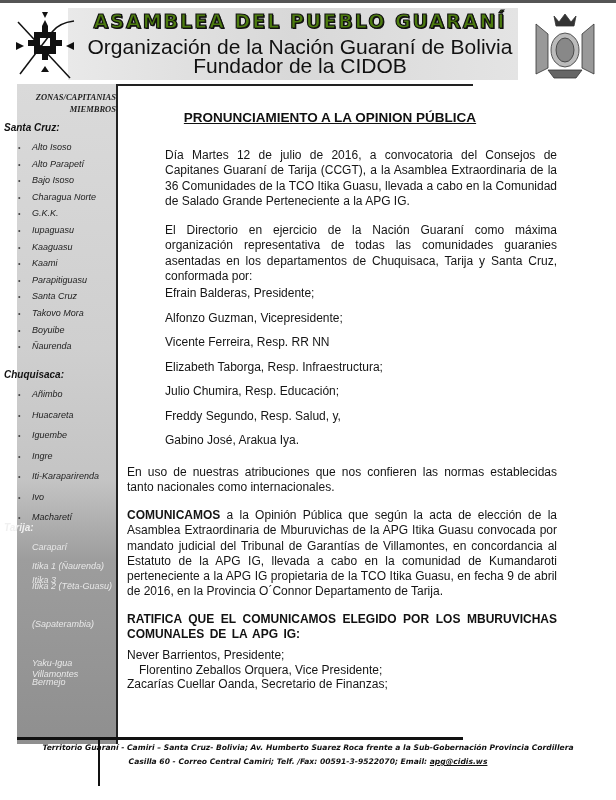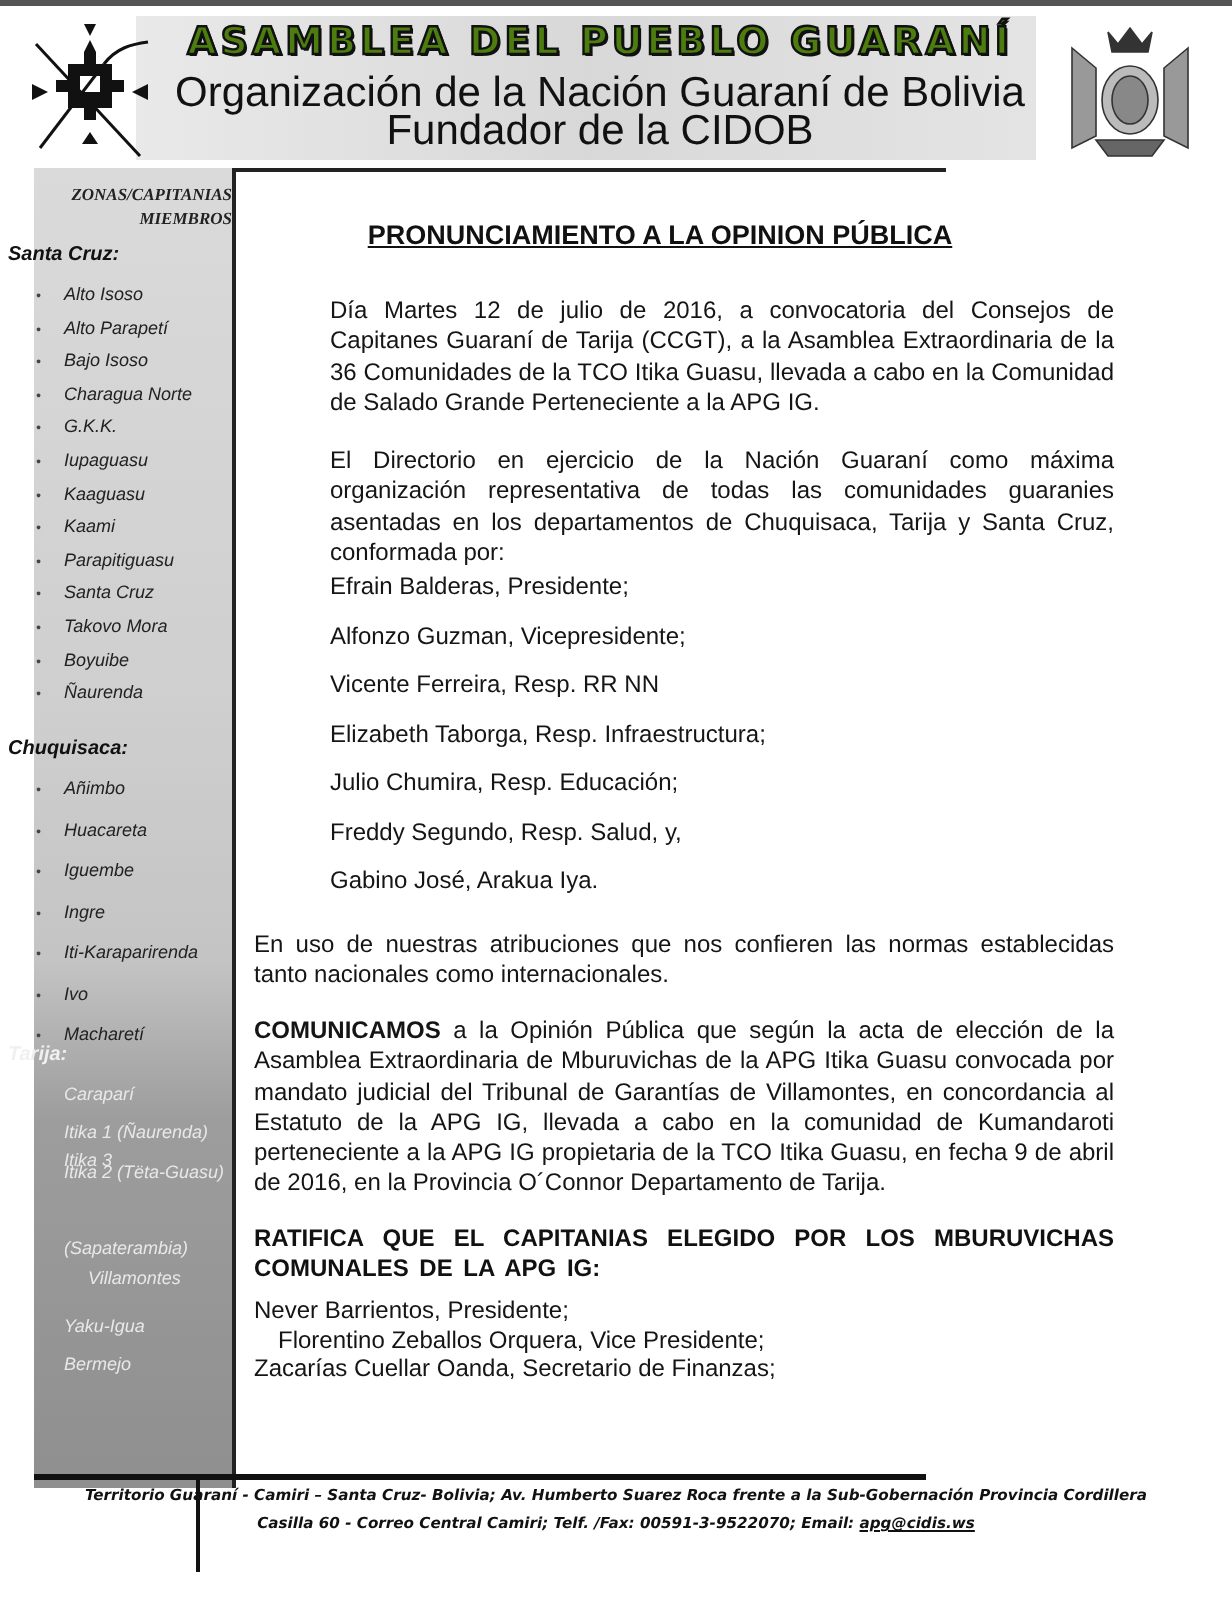--- a/index.html
+++ b/index.html
@@ -154,21 +154,21 @@
         <div class="zone-item" style="top: 407.5px;"><span class="bullet">•</span><span>Ivo</span></div>
         <div class="zone-item" style="top: 428px;"><span class="bullet">•</span><span>Macharetí</span></div>
       </div>
       <div class="tarija">
         <div class="zone-title" style="top: 438px;">Tarija:</div>
         <div class="zone-item" style="top: 458px;"><span class="bullet"></span><span>Caraparí</span></div>
         <div class="zone-item" style="top: 477.3px;"><span class="bullet"></span><span>Itika 1 (Ñaurenda)</span></div>
         <div class="zone-item" style="top: 496.6px;"><span class="bullet"></span><span>Itika 2 (Tëta-Guasu)</span></div>
         <div class="zone-item" style="top: 491px;"><span class="bullet"></span><span>Itika 3</span></div>
         <div class="zone-item" style="top: 535.2px;"><span class="bullet"></span><span>(Sapaterambia)</span></div>
-        <div class="zone-item" style="top: 550px; padding-left: 12px;"><span class="bullet"></span><span>Villamontes</span></div>
+        <div class="zone-item" style="top: 585px;"><span class="bullet"></span><span>Villamontes</span></div>
         <div class="zone-item" style="top: 573.8px;"><span class="bullet"></span><span>Yaku-Igua</span></div>
         <div class="zone-item" style="top: 593.1px;"><span class="bullet"></span><span>Bermejo</span></div>
       </div>
     </div>
 </aside>
 
 <main>
   <div class="doc-title">PRONUNCIAMIENTO A LA OPINION PÚBLICA</div>
   <p class="para p1">Día Martes 12 de julio de 2016, a convocatoria del Consejos de Capitanes Guaraní de Tarija (CCGT), a la Asamblea Extraordinaria de la 36 Comunidades de la TCO Itika Guasu, llevada a cabo en la Comunidad de Salado Grande Perteneciente a la APG IG.</p>
   <p class="para p2">El Directorio en ejercicio de la Nación Guaraní como máxima organización representativa de todas las comunidades guaranies asentadas en los departamentos de Chuquisaca, Tarija y Santa Cruz, conformada por:</p>
@@ -176,21 +176,21 @@
       <div class="member" style="top: 286px;">Efrain Balderas, Presidente;</div>
       <div class="member" style="top: 310.5px;">Alfonzo Guzman, Vicepresidente;</div>
       <div class="member" style="top: 335px;">Vicente Ferreira, Resp. RR NN</div>
       <div class="member" style="top: 359.5px;">Elizabeth Taborga, Resp. Infraestructura;</div>
       <div class="member" style="top: 384px;">Julio Chumira, Resp. Educación;</div>
       <div class="member" style="top: 408.5px;">Freddy Segundo, Resp. Salud, y,</div>
       <div class="member" style="top: 433px;">Gabino José, Arakua Iya.</div>
     </div>
   <p class="para p3">En uso de nuestras atribuciones que nos confieren las normas establecidas tanto nacionales como internacionales.</p>
   <p class="para p4"><b>COMUNICAMOS</b><span> a la Opinión Pública que según la acta de elección de la Asamblea Extraordinaria de Mburuvichas de la APG Itika Guasu convocada por mandato judicial del Tribunal de Garantías de Villamontes, en concordancia al Estatuto de la APG IG, llevada a cabo en la comunidad de Kumandaroti perteneciente a la APG IG propietaria de la TCO Itika Guasu, en fecha 9 de abril de 2016, en la Provincia O´Connor Departamento de Tarija.</span></p>
-  <div class="ratifica">RATIFICA QUE EL CAPITANIAS ELEGIDO POR LOS MBURUVICHAS COMUNALES DE LA APG IG:</div>
+  <div class="ratifica">RATIFICA QUE EL COMUNICAMOS ELEGIDO POR LOS MBURUVICHAS COMUNALES DE LA APG IG:</div>
   <div id="elected">
       <div class="elected" style="top: 648px;">Never Barrientos,  Presidente;</div>
       <div class="elected" style="top: 662.5px; margin-left: 12px;">Florentino Zeballos Orquera,  Vice Presidente;</div>
       <div class="elected" style="top: 677px;">Zacarías Cuellar Oanda,  Secretario de Finanzas;</div>
     </div>
 </main>
 
 <footer>
   <div class="footer-rule"></div>
   <div class="footer-line f1">Territorio Guaraní - Camiri – Santa Cruz- Bolivia; Av. Humberto Suarez Roca frente a la Sub-Gobernación Provincia Cordillera</div>

